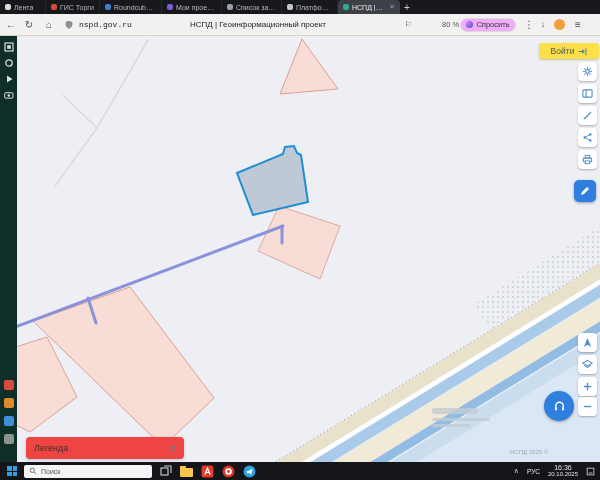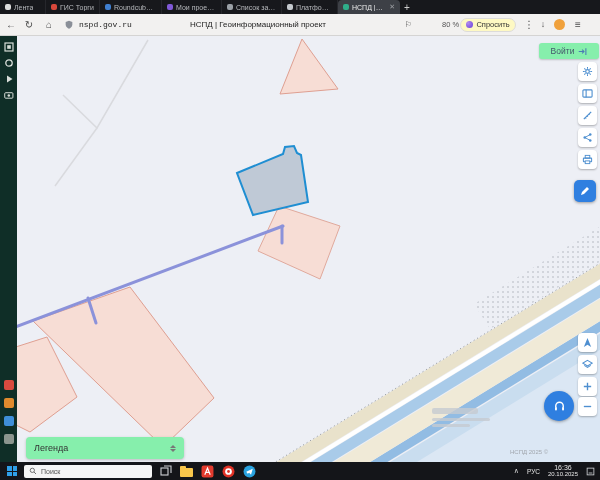--- a/index.html
+++ b/index.html
@@ -16,21 +16,21 @@
   .f1{background:#dcdcdc} .f2{background:#d9483b} .f3{background:#3f7fd0} .f4{background:#8059d8}
   .f5{background:#9aa0a6} .f6{background:#c4c9ce} .f7{background:#2fae8a}
   .tab-close { font-size:7px; color:#9b9da2; margin-left:2px; }
   #new-tab { width:14px; display:flex; align-items:center; justify-content:center; color:#cfcfcf; font-size:10px; }
 
   
   #toolbar { position:absolute; left:0; top:14px; width:600px; height:22px; background:#f2f1f0; border-bottom:1px solid #d5d4d3; }
   .tbtn { position:absolute; top:14px; height:21px; line-height:21px; font-size:10px; color:#4a4a4a; text-align:center; }
   #url-text { position:absolute; left:79px; top:0; height:21px; line-height:21px; font-size:8px; color:#1c1c1c;font-family:Liberation Mono, monospace; }
   #page-title { position:absolute; left:190px; top:0; height:21px; line-height:21px; font-size:8px; color:#1c1c1c; }
-  #ask-btn { position:absolute; left:460px; top:3.5px; width:56px; height:14px; background:#fef9c3; border:1px solid #dcdbda;
+  #ask-btn { position:absolute; left:460px; top:3.5px; width:56px; height:14px; background:#f0abfc; border:1px solid #dcdbda;
              border-radius:7px; display:flex; align-items:center; justify-content:center; gap:3px; font-size:7.5px; color:#333; }
   .alice-dot { width:7px; height:7px; border-radius:50%; background:radial-gradient(circle at 30% 30%, #b38cf0, #6a3fd8); }
   #zoom-ind { position:absolute; left:442px; top:0; height:21px; line-height:21px; font-size:7.5px; color:#555; }
   #avatar { position:absolute; left:554px; top:5px; width:11px; height:11px; border-radius:50%; background:#f0a13c; }
 
   
   #dock { position:absolute; left:0; top:36px; width:17px; height:426px; background:#0f2e27; }
   .dock-ic { position:absolute; left:3.5px; width:10px; height:10px; display:flex; align-items:center; justify-content:center; }
   .sq { width:10px; height:10px; border-radius:2px; }
   .sq.red{background:#d94a3f} .sq.orange{background:#e08a2e} .sq.blue{background:#3f8fd9} .sq.gray{background:#8b958f}
@@ -38,24 +38,24 @@
   
   #map { position:absolute; left:17px; top:36px; width:583px; height:426px; background:#edeff5; overflow:hidden; }
   #map svg.canvas { position:absolute; left:0; top:0; }
 
   .map-btn { position:absolute; width:19px; height:19px; background:#fff; border-radius:4px;
              box-shadow:0 1px 2px rgba(0,0,0,.28); display:flex; align-items:center; justify-content:center; }
   #active-tool { position:absolute; width:22px; height:22px; background:#2f7fe0; border-radius:5px;
                  box-shadow:0 1px 3px rgba(0,0,0,.35); display:flex; align-items:center; justify-content:center; }
   #support-btn { position:absolute; left:527px; top:355px; width:30px; height:30px; border-radius:50%; background:#2f7fe0;
                  box-shadow:0 1px 3px rgba(0,0,0,.35); display:flex; align-items:center; justify-content:center; }
-  #login-btn { position:absolute; left:522px; top:7px; width:60px; height:16px; background:#86efac; border-radius:3px;
+  #login-btn { position:absolute; left:522px; top:7px; width:60px; height:16px; background:#fde047; border-radius:3px;
                box-shadow:0 1px 2px rgba(0,0,0,.2); display:flex; align-items:center; justify-content:center; gap:4px;
                font-size:8.5px; color:#44566b; }
-  #legend-btn { position:absolute; left:9px; top:401px; width:158px; height:22px; background:#86efac; border-radius:4px;
+  #legend-btn { position:absolute; left:9px; top:401px; width:158px; height:22px; background:#ef4444; border-radius:4px;
                 box-shadow:0 1px 3px rgba(0,0,0,.22); display:flex; align-items:center; font-size:9px; color:#333;
                 padding:0 8px; justify-content:space-between; }
   .chev { display:flex; flex-direction:column; gap:1px; }
   .chev i { width:0; height:0; border-left:3px solid transparent; border-right:3px solid transparent; }
   .chev .up { border-bottom:3px solid #777; }
   .chev .dn { border-top:3px solid #777; }
   #map-copyright { position:absolute; left:493px; top:413px; font-size:6px; color:#a2a7ae; }
   .attr-bar { position:absolute; background:#c6cad1; border-radius:2px; opacity:.8; }
 
   

